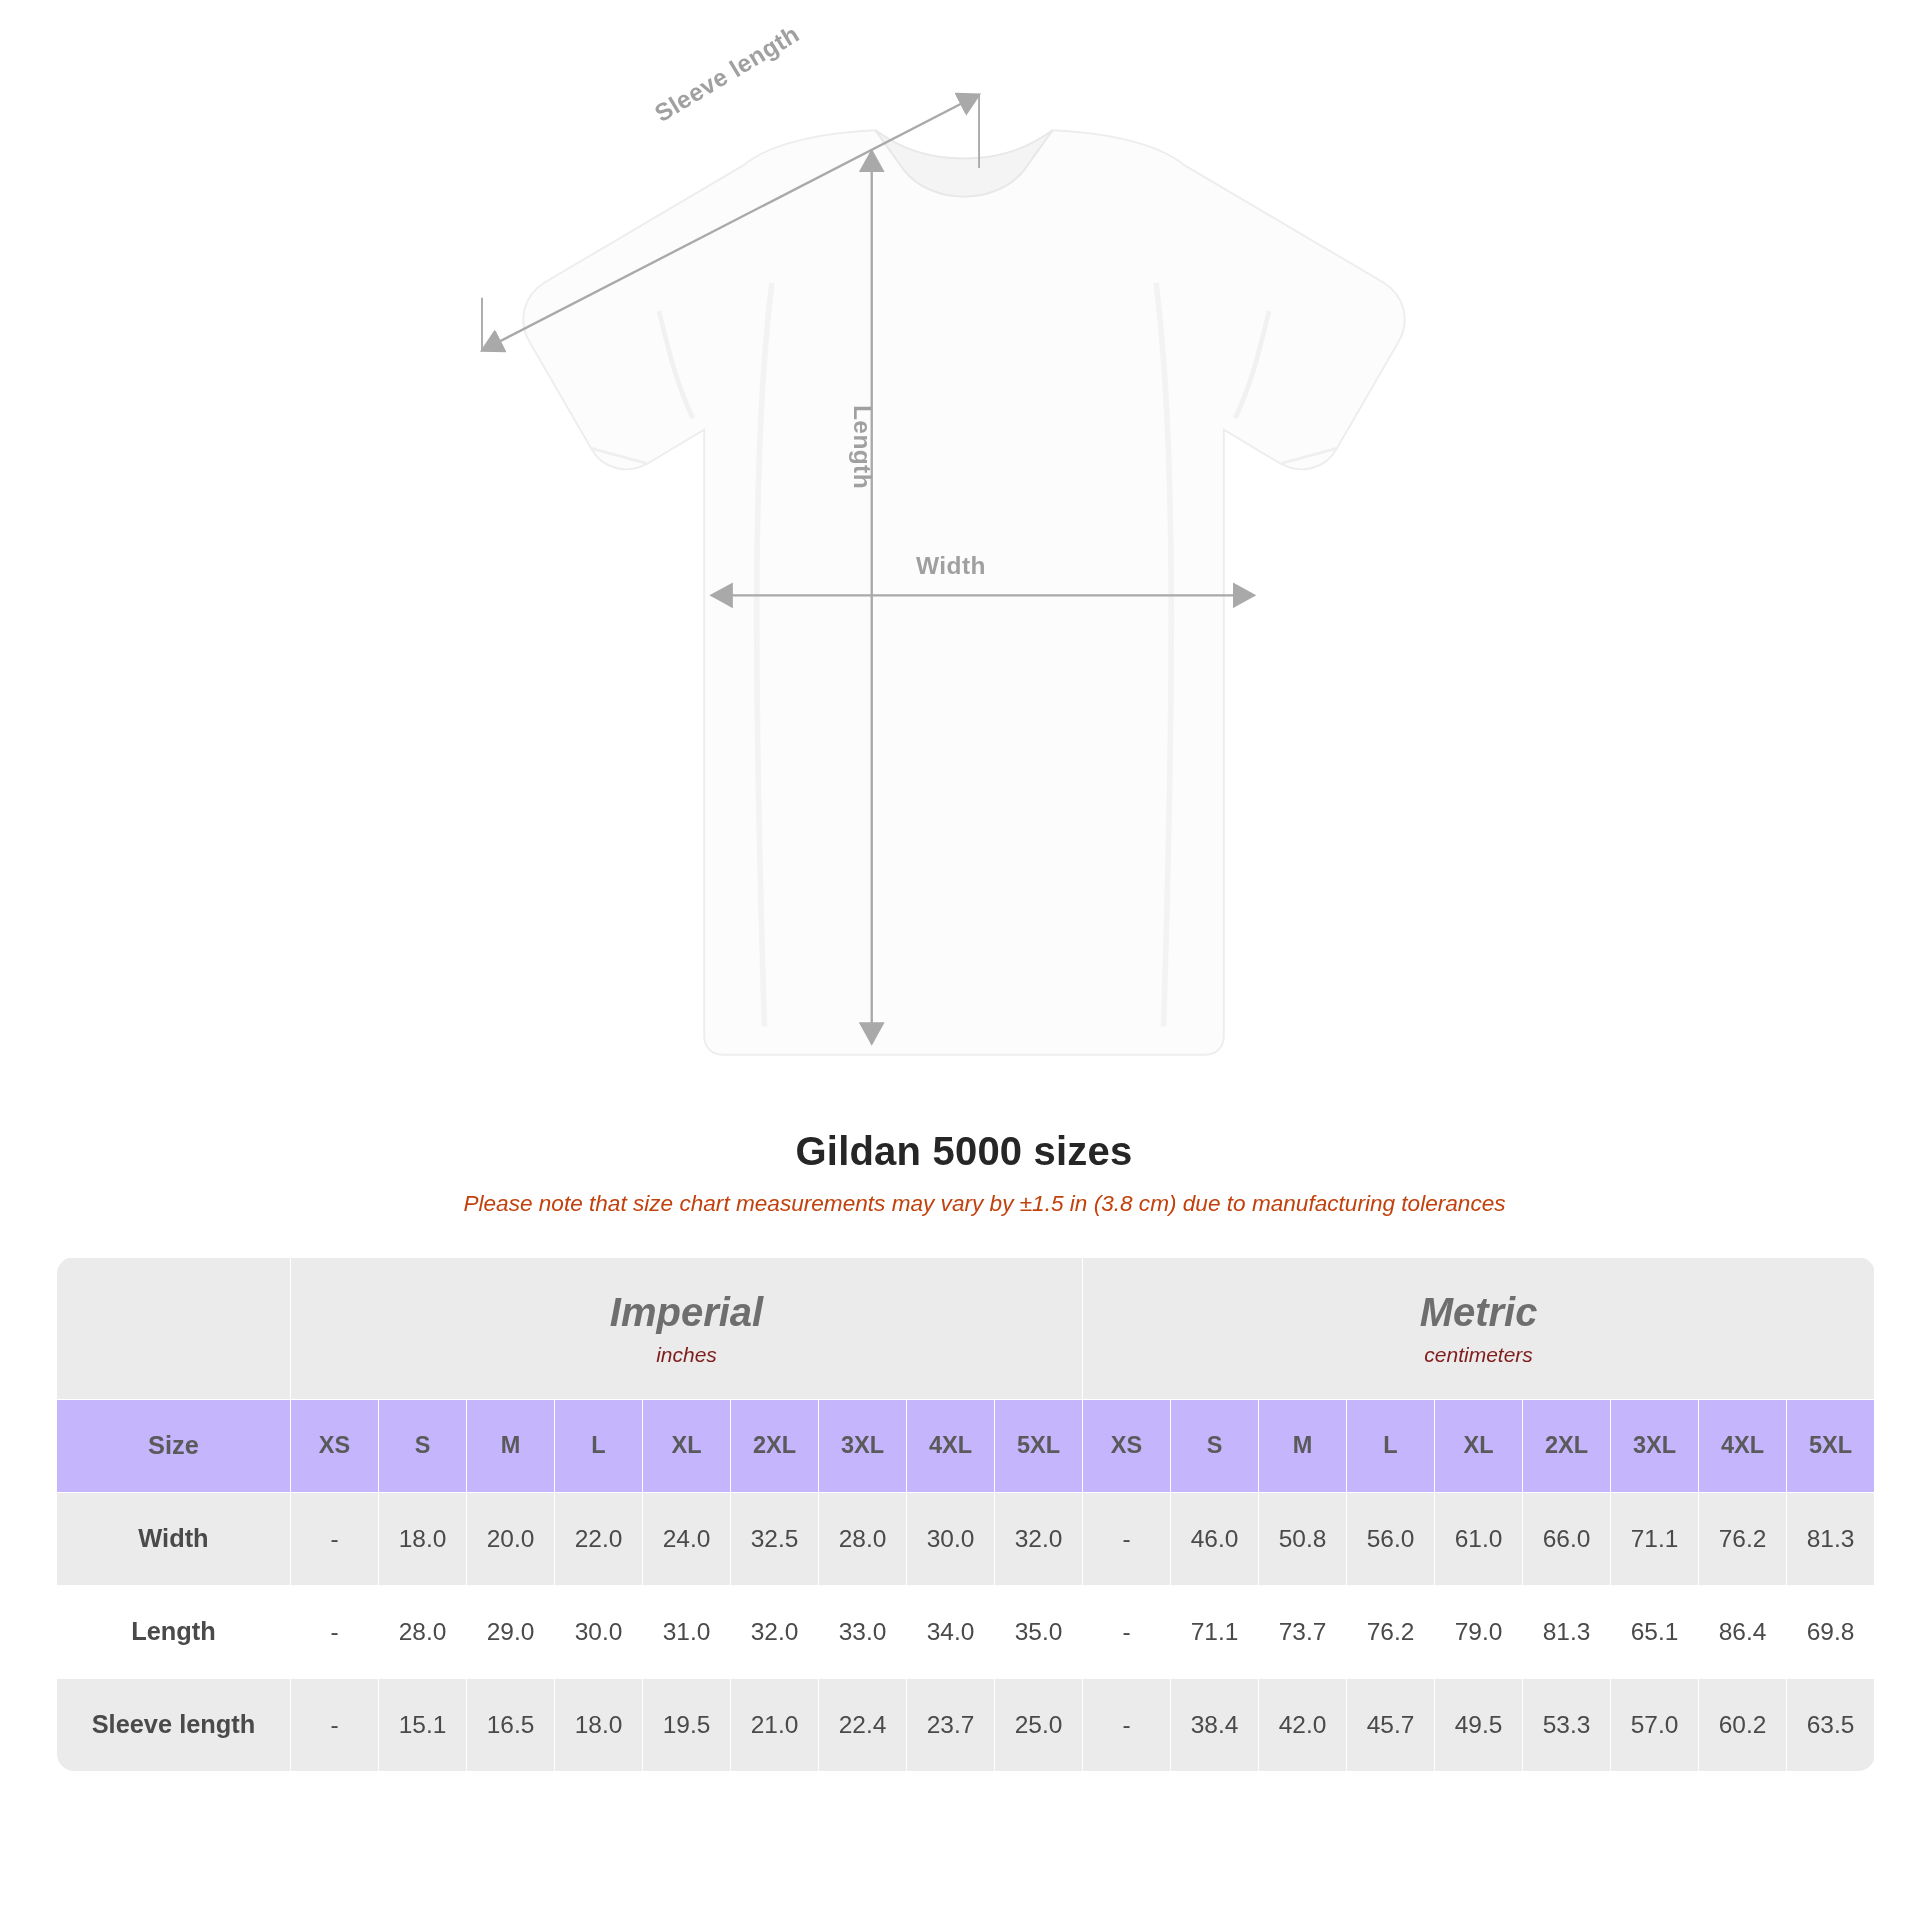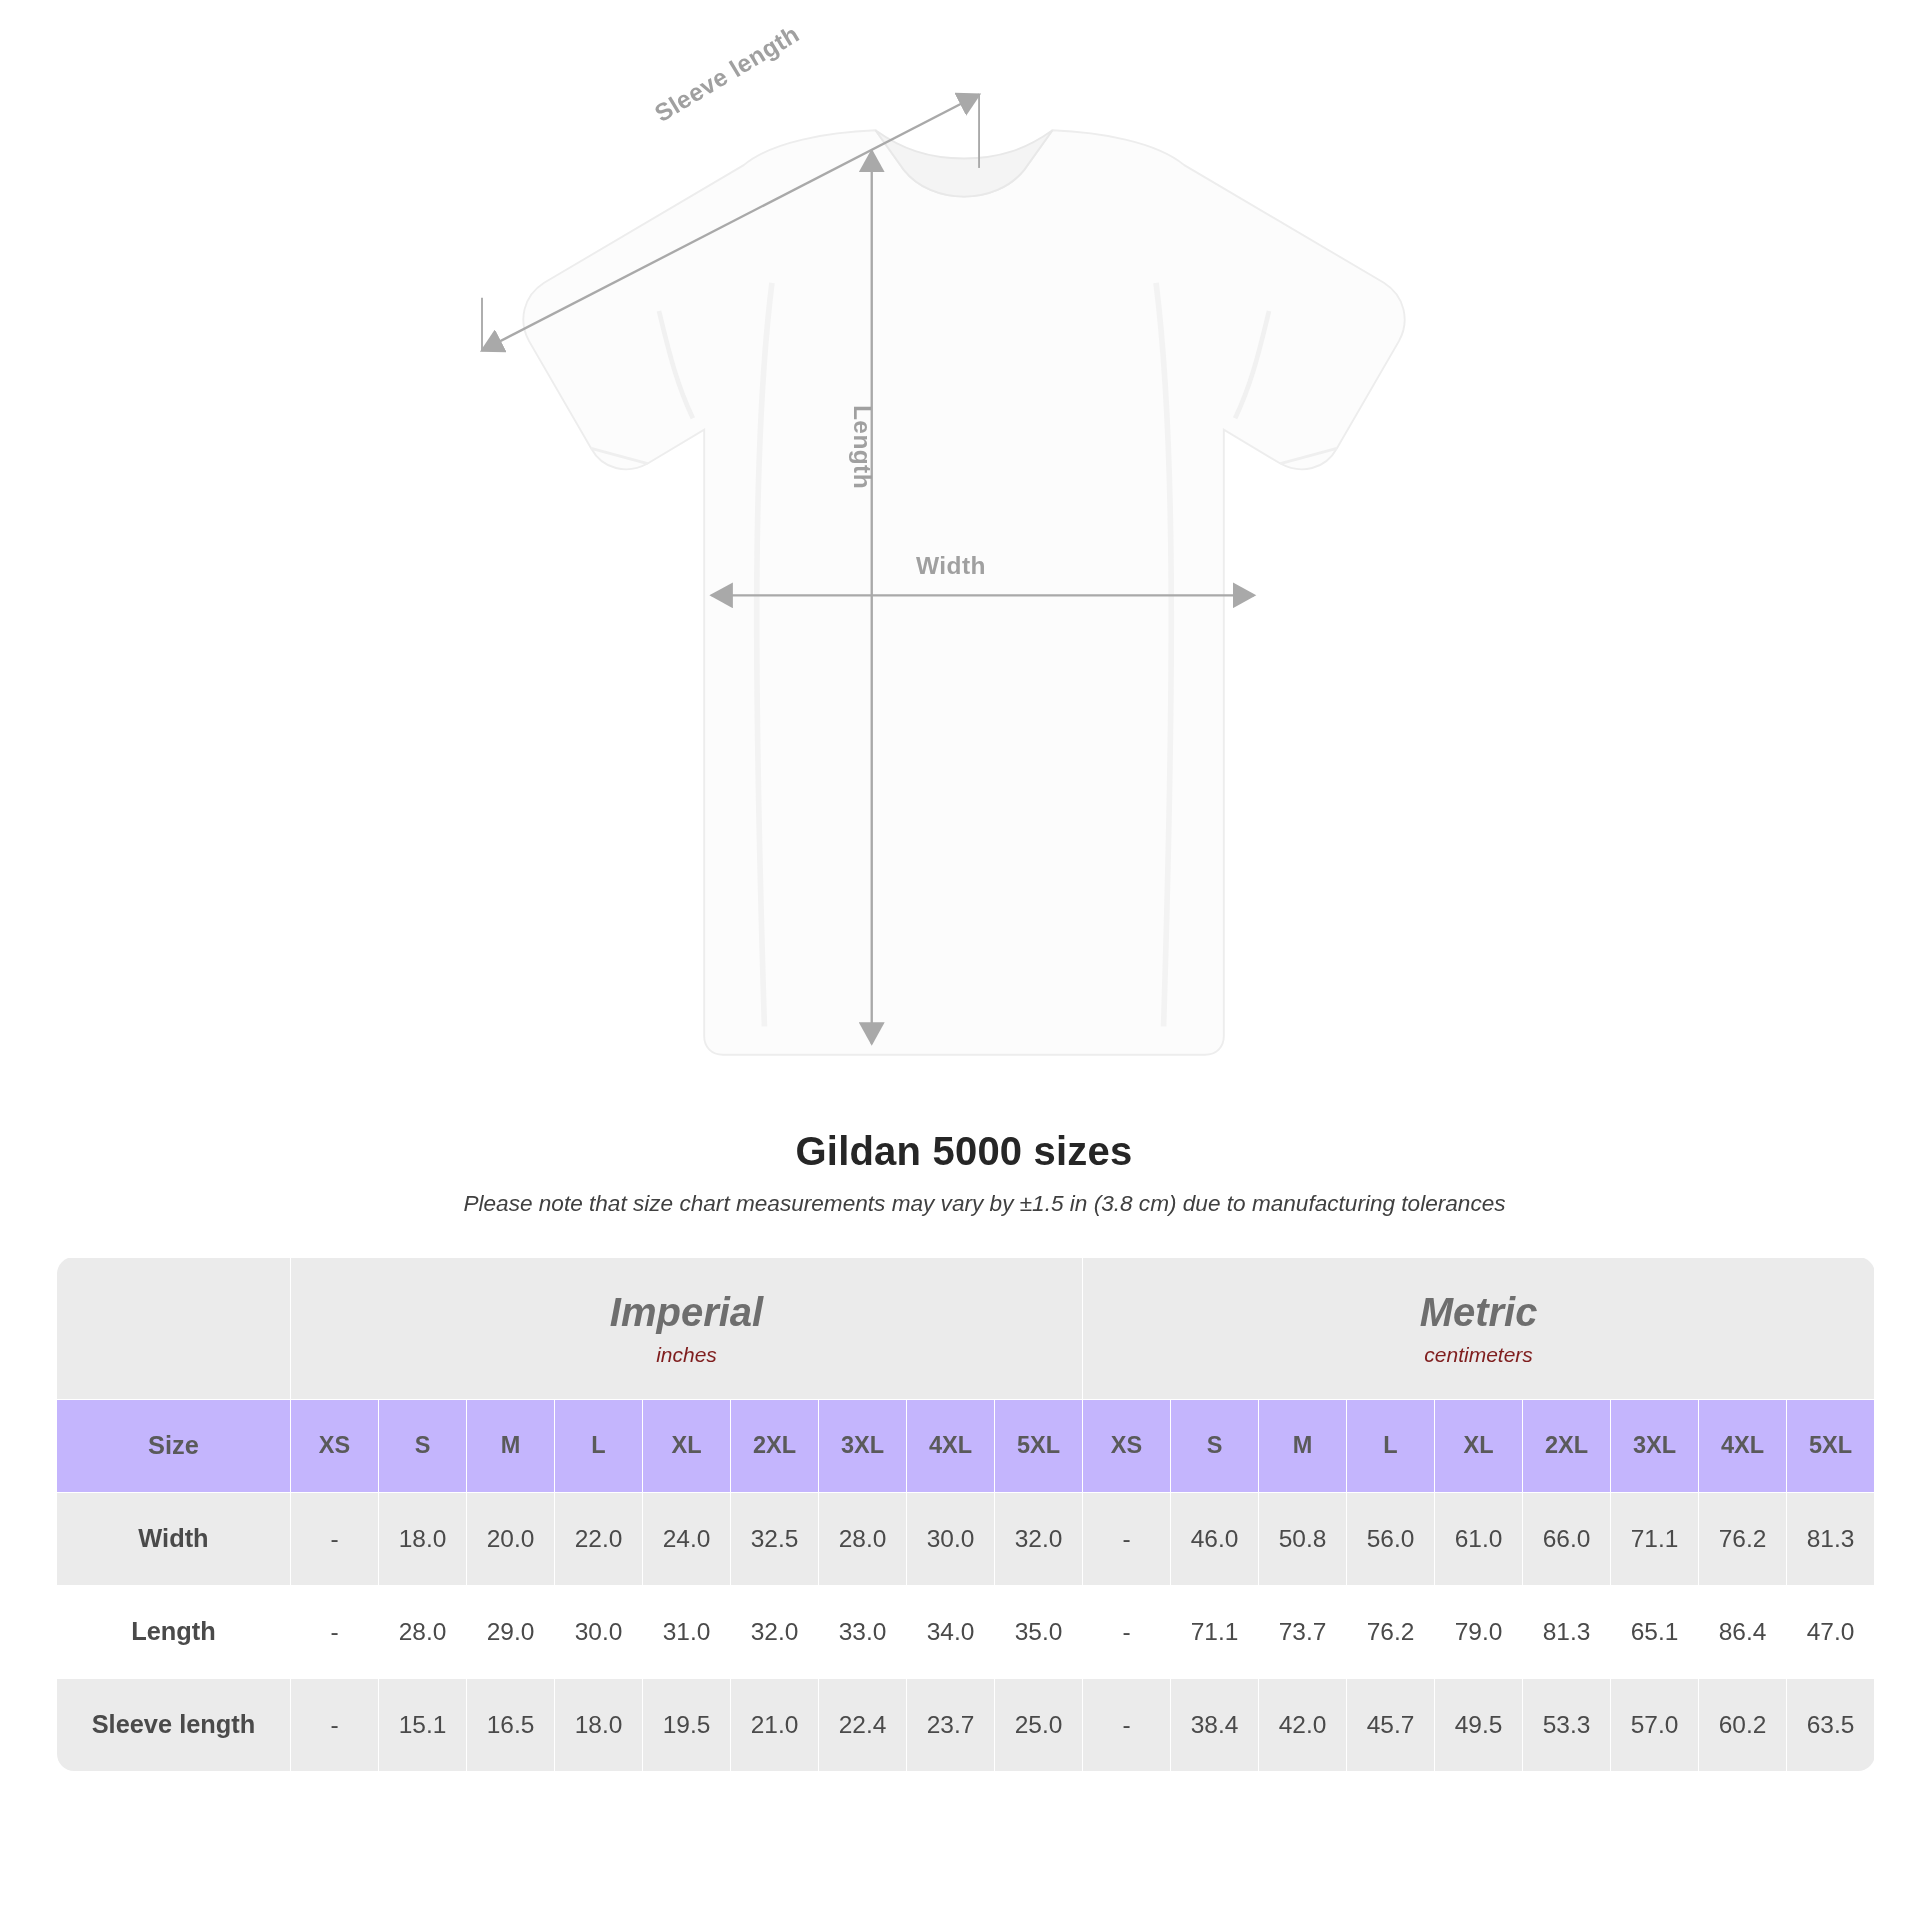--- a/index.html
+++ b/index.html
@@ -65,21 +65,21 @@
   .chart-title {
     font-size: 40px;
     font-weight: bold;
     color: #262626;
     margin: 0;
     letter-spacing: 0.2px;
   }
   .chart-subtitle {
     font-size: 22.6px;
     font-style: italic;
-    color: #404040;
+    color: #c2410c;
     margin-top: 17px;
     padding-left: 41px;
   }
 
   
   .table-wrap {
     margin: 40px 56px 0 56px;
   }
   table.size-table {
     border-collapse: collapse;
@@ -322,21 +322,21 @@
           <td>34.0</td>
           <td>35.0</td>
           <td>-</td>
           <td>71.1</td>
           <td>73.7</td>
           <td>76.2</td>
           <td>79.0</td>
           <td>81.3</td>
           <td>65.1</td>
           <td>86.4</td>
-          <td>47.0</td>
+          <td>69.8</td>
         </tr>
 
         <tr class="data-row shade last">
           <td class="rowlabel">Sleeve length</td>
           <td>-</td>
           <td>15.1</td>
           <td>16.5</td>
           <td>18.0</td>
           <td>19.5</td>
           <td>21.0</td>

